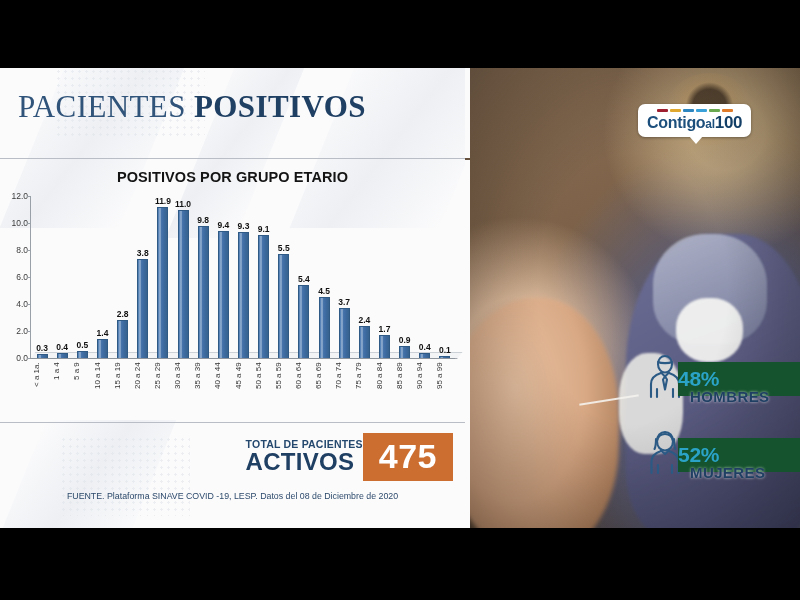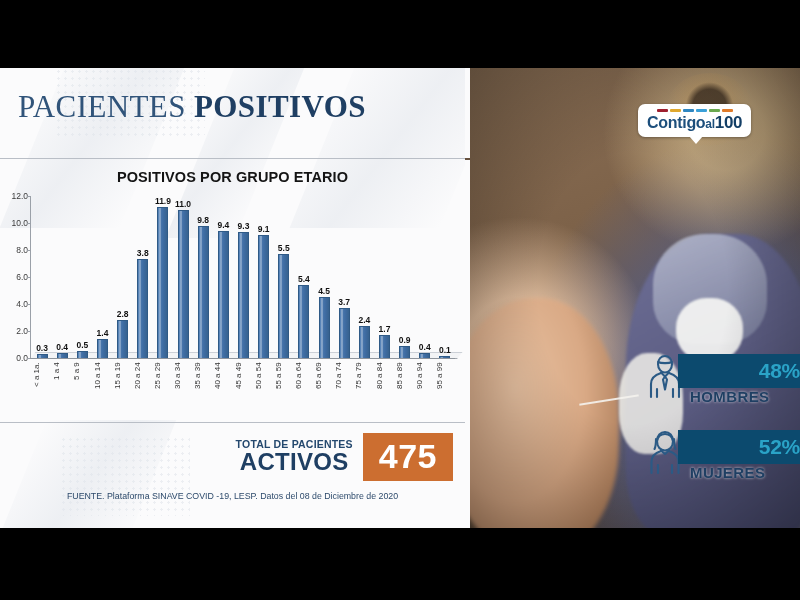--- a/index.html
+++ b/index.html
@@ -122,21 +122,21 @@
     font-family:"Liberation Sans", sans-serif;
   }
 
   
   #totals{
     position:absolute; left:0; top:360px; width:465px; height:58px;
     display:flex; align-items:center; justify-content:flex-end;
     padding-right:12px;
   }
   #total-label{
-    text-align:center; margin-right:10px; line-height:1.02;
+    text-align:left; margin-right:0; line-height:1.02;
   }
   #total-label .l1{
     font-size:10.5px; font-weight:700; color:#24486e; letter-spacing:.2px;
     display:block;
   }
   #total-label .l2{
     font-size:24px; font-weight:700; color:#1f3f63; letter-spacing:.3px;
     display:block;
   }
   #total-box{
@@ -233,23 +233,23 @@
   #logo-text .al{ font-size:12px; font-weight:700; }
   #logo-text .n100{ font-size:17px; font-weight:700; color:#143f66; }
 
   
   .stat-row{
     position:absolute; left:183px; width:152px; height:48px;
   }
   #stat-hombres{ top:286px; }
   #stat-mujeres{ top:362px; }
   .stat-bar{
-    position:absolute; left:30px; top:0; width:122px; height:34px;
-    background:#0c4a6e;
-    display:flex; align-items:center; justify-content:flex-end;
+    position:absolute; left:30px; top:8px; width:122px; height:34px;
+    background:#14532d;
+    display:flex; align-items:center; justify-content:flex-start;
   }
   .stat-pct{
     font-size:21px; font-weight:700; color:#2aa3c7; letter-spacing:-.3px;
   }
   .stat-caption{
     position:absolute; left:42px; top:34px;
     font-size:15px; font-weight:700; color:#1f3f63; letter-spacing:.4px;
     text-shadow:0 0 3px rgba(255,255,255,.75);
   }
   .stat-icon{

